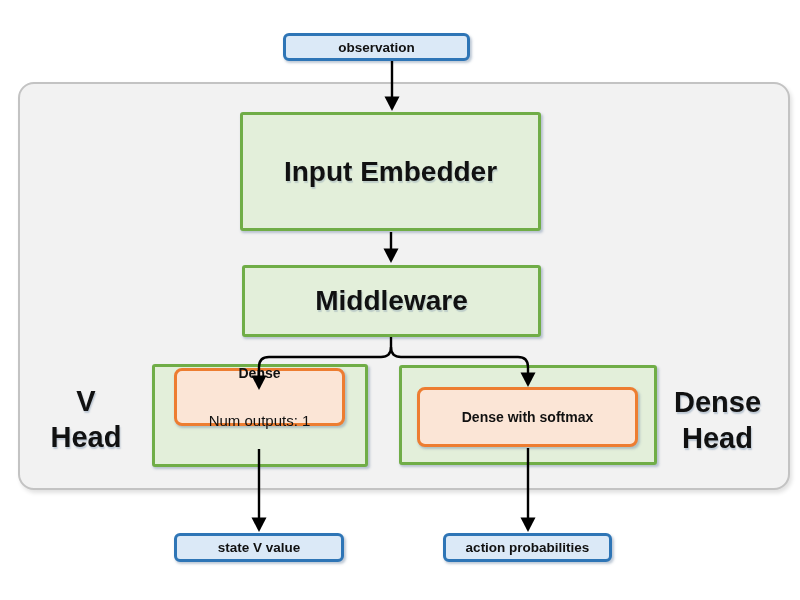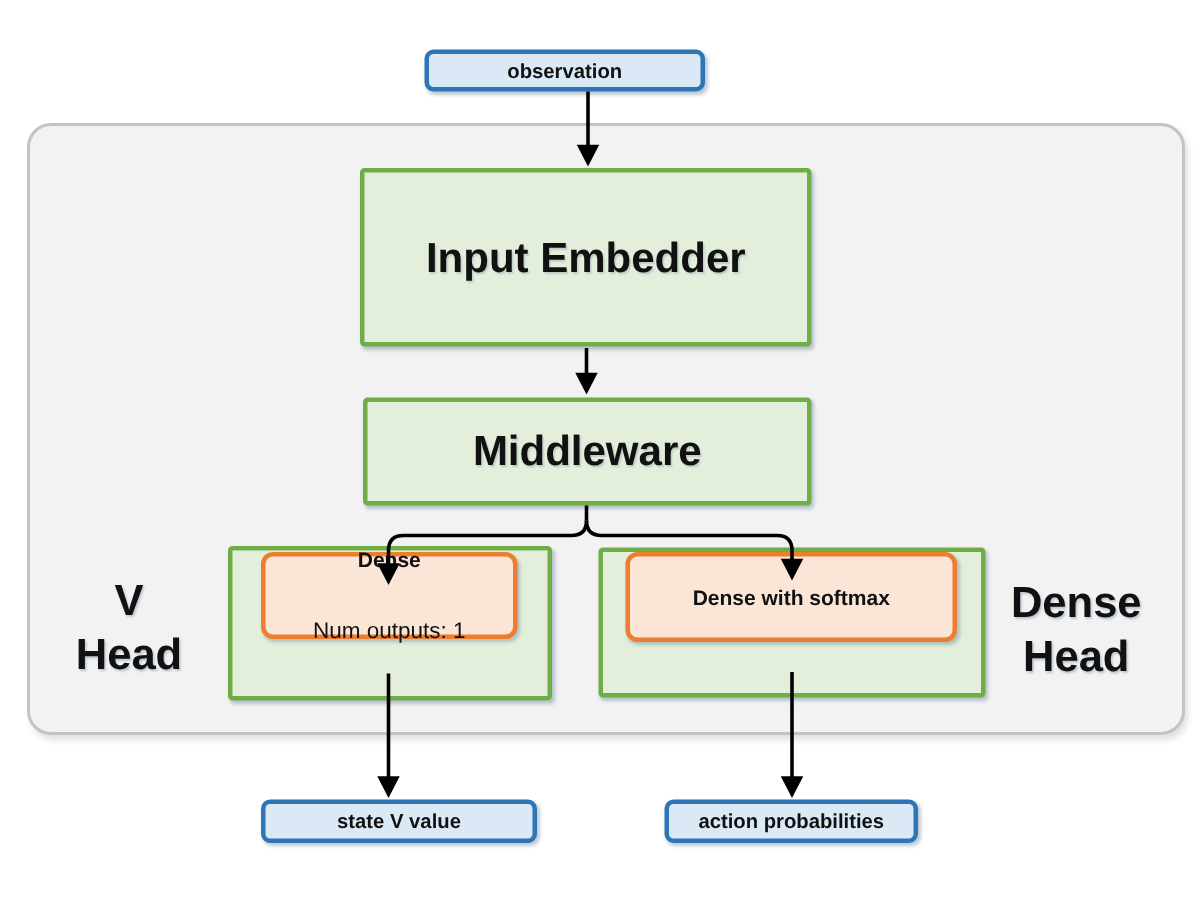--- a/index.html
+++ b/index.html
@@ -42,22 +42,22 @@
   .head-label{
     position:absolute;text-align:center;font-weight:bold;font-size:29px;line-height:36px;
     text-shadow:1px 1.5px 1.5px rgba(120,144,170,0.45);
   }
   #ie{left:240px;top:112px;width:301px;height:119px;}
   #mw{left:242px;top:265px;width:299px;height:72px;justify-content:center;}
   #obs{left:283px;top:33px;width:187px;height:28px;}
   #vg{left:152px;top:364px;width:216px;height:103px;}
   #vo{left:174px;top:368px;width:171px;height:58px;gap:29px;}
   #pg{left:399px;top:365px;width:258px;height:100px;}
-  #po{left:417px;top:368px;width:221px;height:60px;}
-  #svv{left:174px;top:533px;width:184px;height:29px;}
+  #po{left:417px;top:387px;width:221px;height:60px;}
+  #svv{left:174px;top:533px;width:170px;height:29px;}
   #ap{left:443px;top:533px;width:169px;height:29px;align-items:center;}
   #vhl{left:24px;top:383px;width:124px;}
   #phl{left:655px;top:384px;width:125px;}
   svg.wires{position:absolute;left:0;top:0;z-index:10;pointer-events:none;}
   svg.wires path,svg.wires line{stroke:var(--arrow);stroke-width:2.4;fill:none;}
   svg.wires polygon{fill:var(--arrow);stroke:none;}
 </style>
 </head>
 <body>
 

